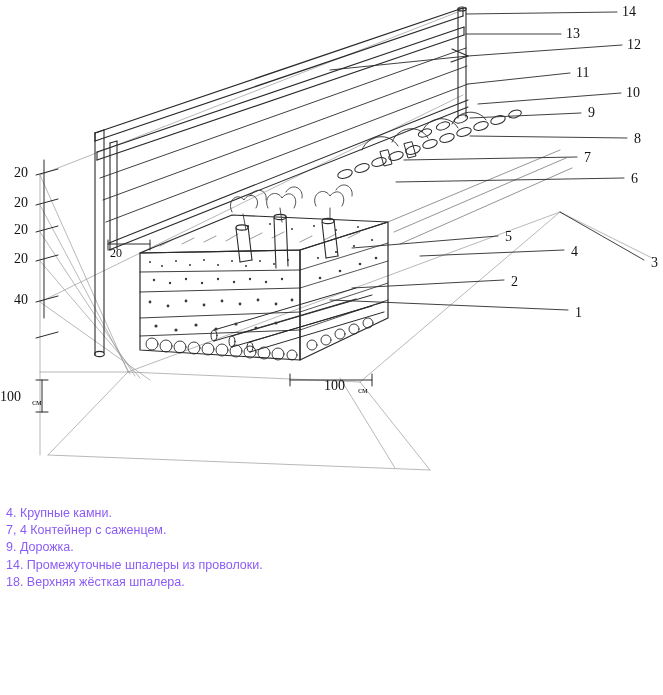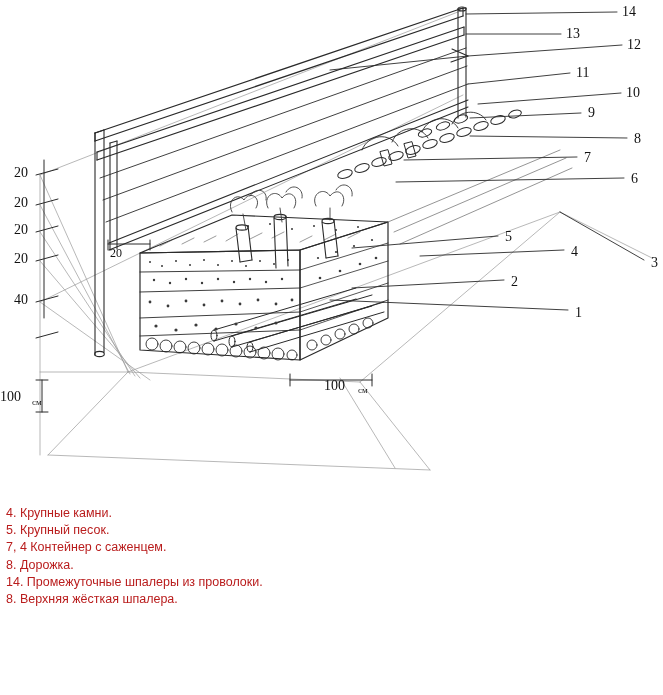--- a/index.html
+++ b/index.html
@@ -29,21 +29,21 @@
     position: absolute;
     left: 0;
     top: 505px;
     width: 663px;
     padding: 0 0 0 6px;
     box-sizing: border-box;
   }
   .legend-line {
     font-size: 12.5px;
     line-height: 17.2px;
-    color: #b91c1c;
+    color: #8b5cf6;
     white-space: nowrap;
   }
   .callout-num, .dim-label {
     font-family: "Liberation Serif", serif;
   }
 </style>
 </head>
 <body>
 
 <div id="figure">
@@ -356,18 +356,17 @@
     <text x="324" y="390">100</text>
     <text x="358" y="393" font-size="9">см</text>
     <text x="0" y="401">100</text>
     <text x="32" y="405" font-size="9">см</text>
   </g>
 </svg>
 </div>
 
 <div class="legend">
   <div class="legend-line">4. Крупные камни.</div>
-  <div class="legend-line">5. Крупный песок.</div>
   <div class="legend-line">7, 4 Контейнер с саженцем.</div>
-  <div class="legend-line">8. Дорожка.</div>
+  <div class="legend-line">9. Дорожка.</div>
   <div class="legend-line">14. Промежуточные шпалеры из проволоки.</div>
-  <div class="legend-line">8. Верхняя жёсткая шпалера.</div>
+  <div class="legend-line">18. Верхняя жёсткая шпалера.</div>
 </div>
 
 </body></html>

